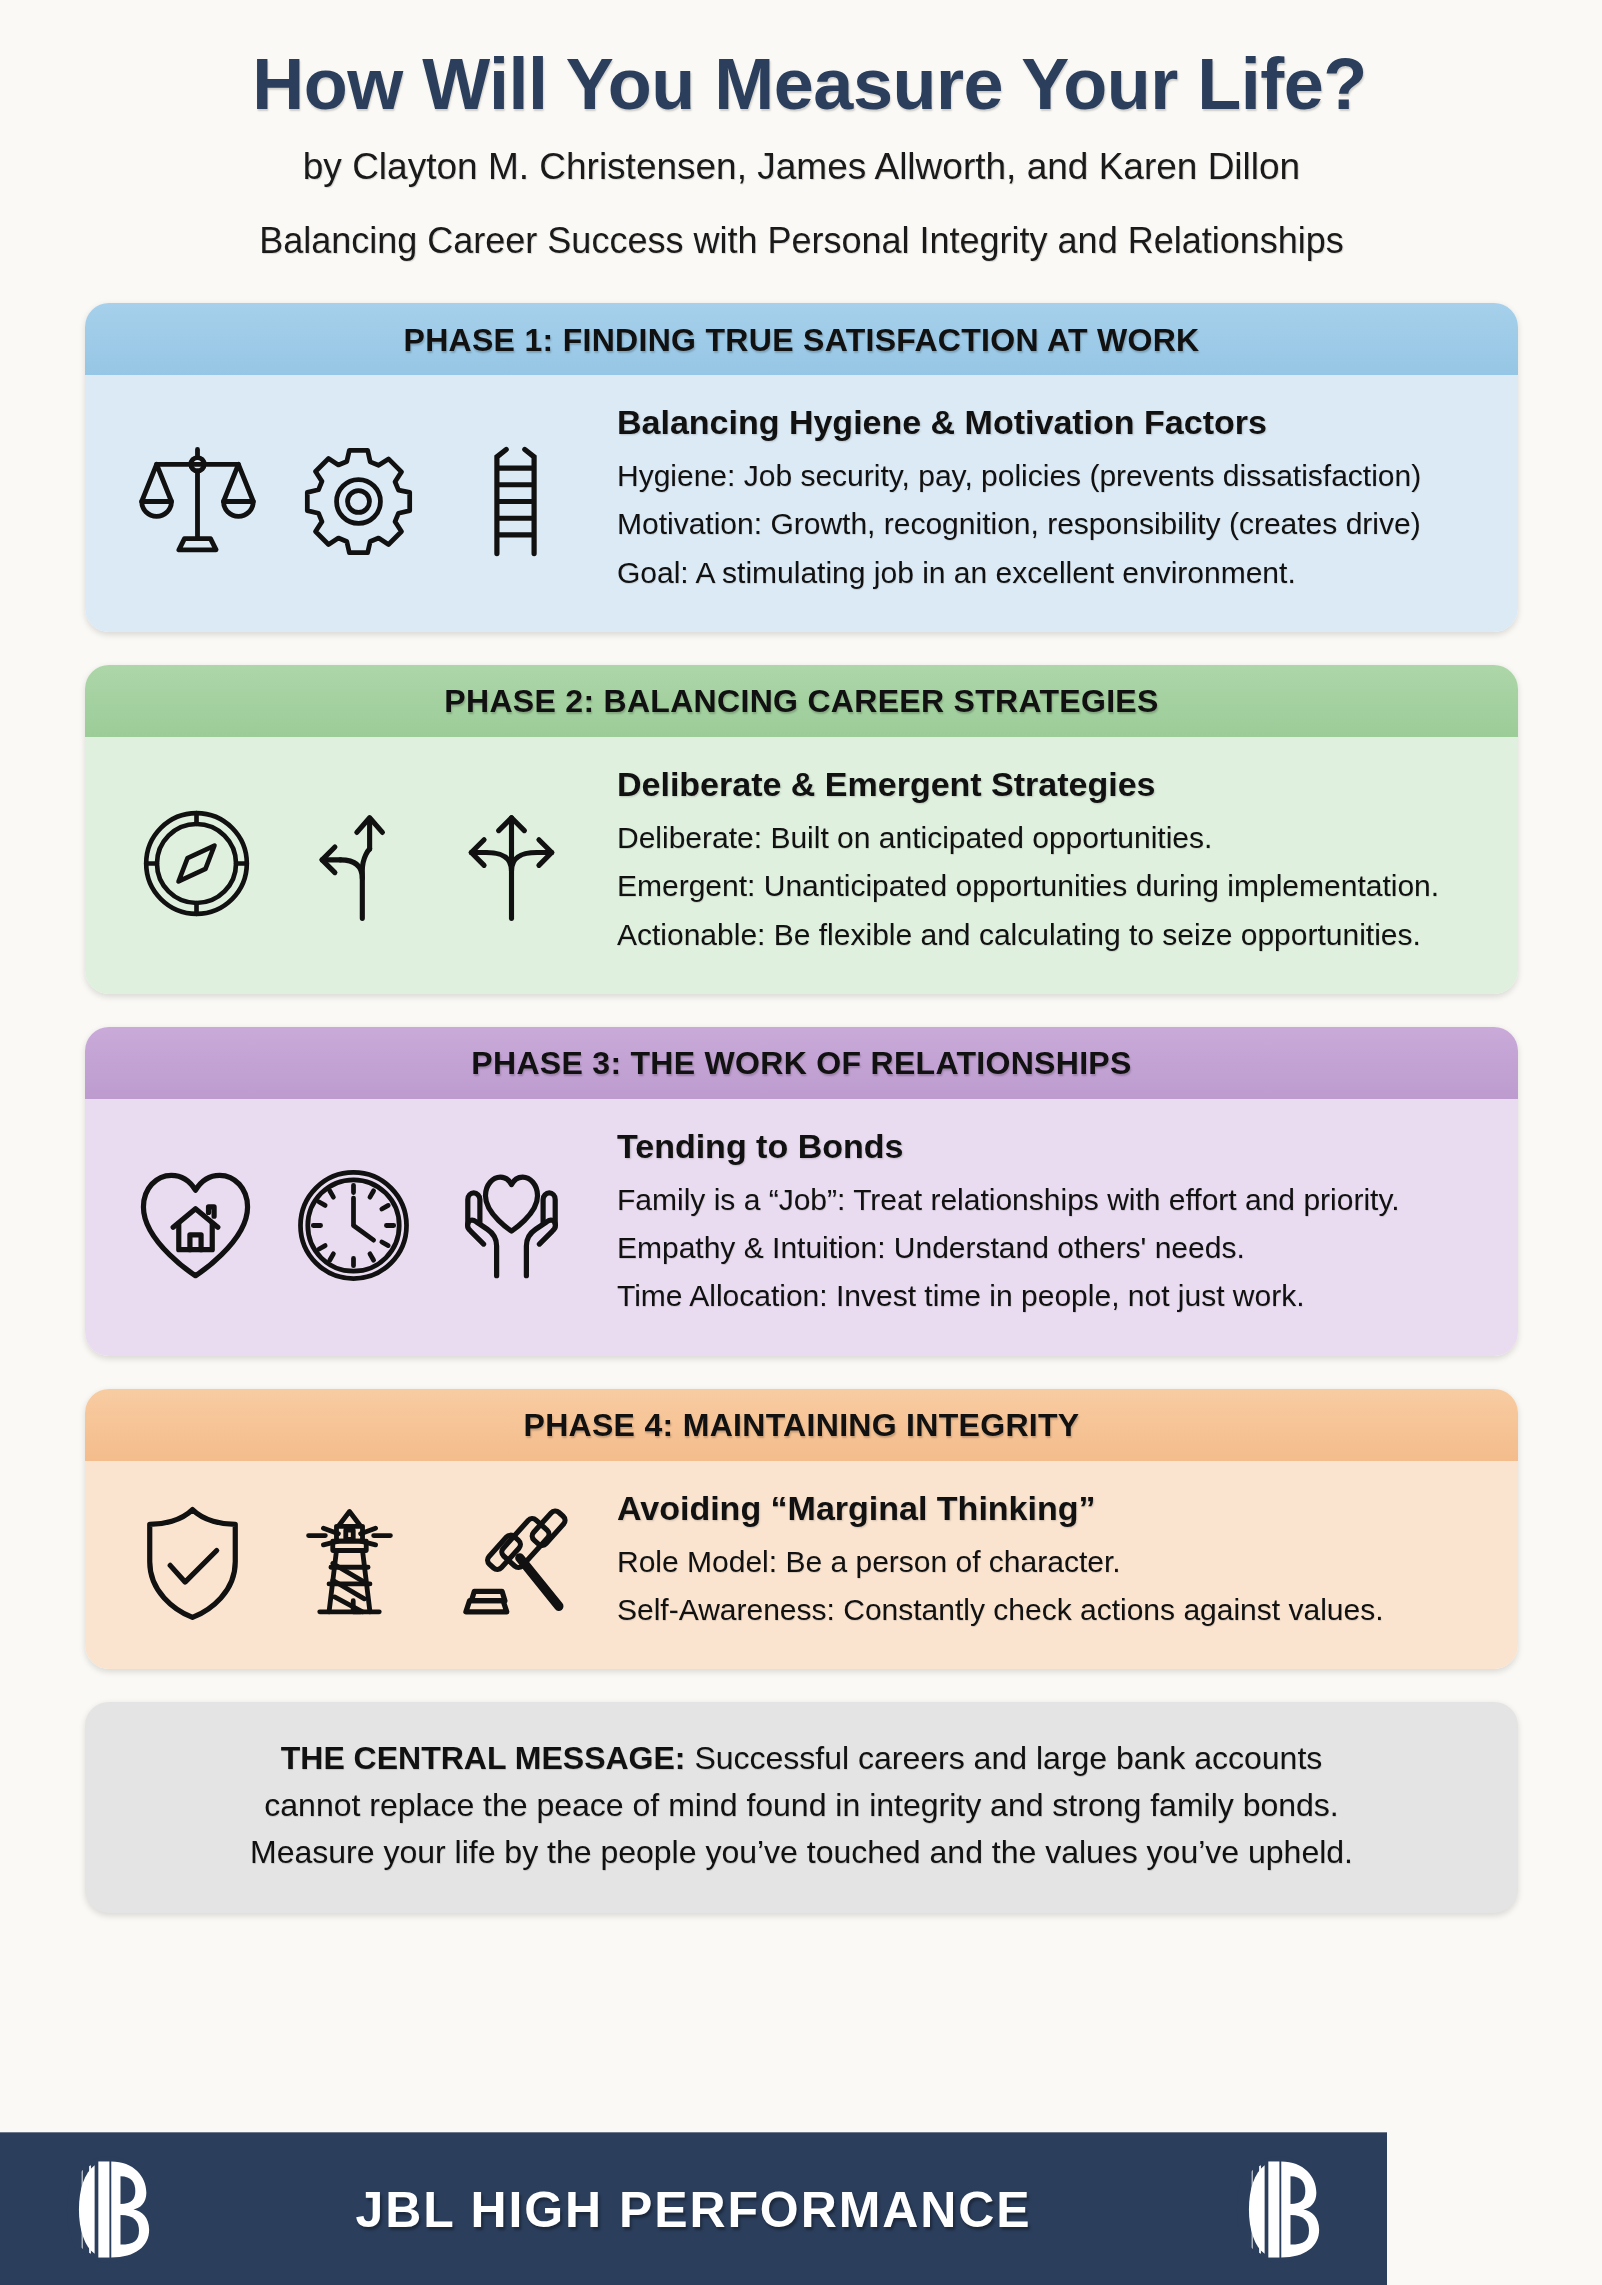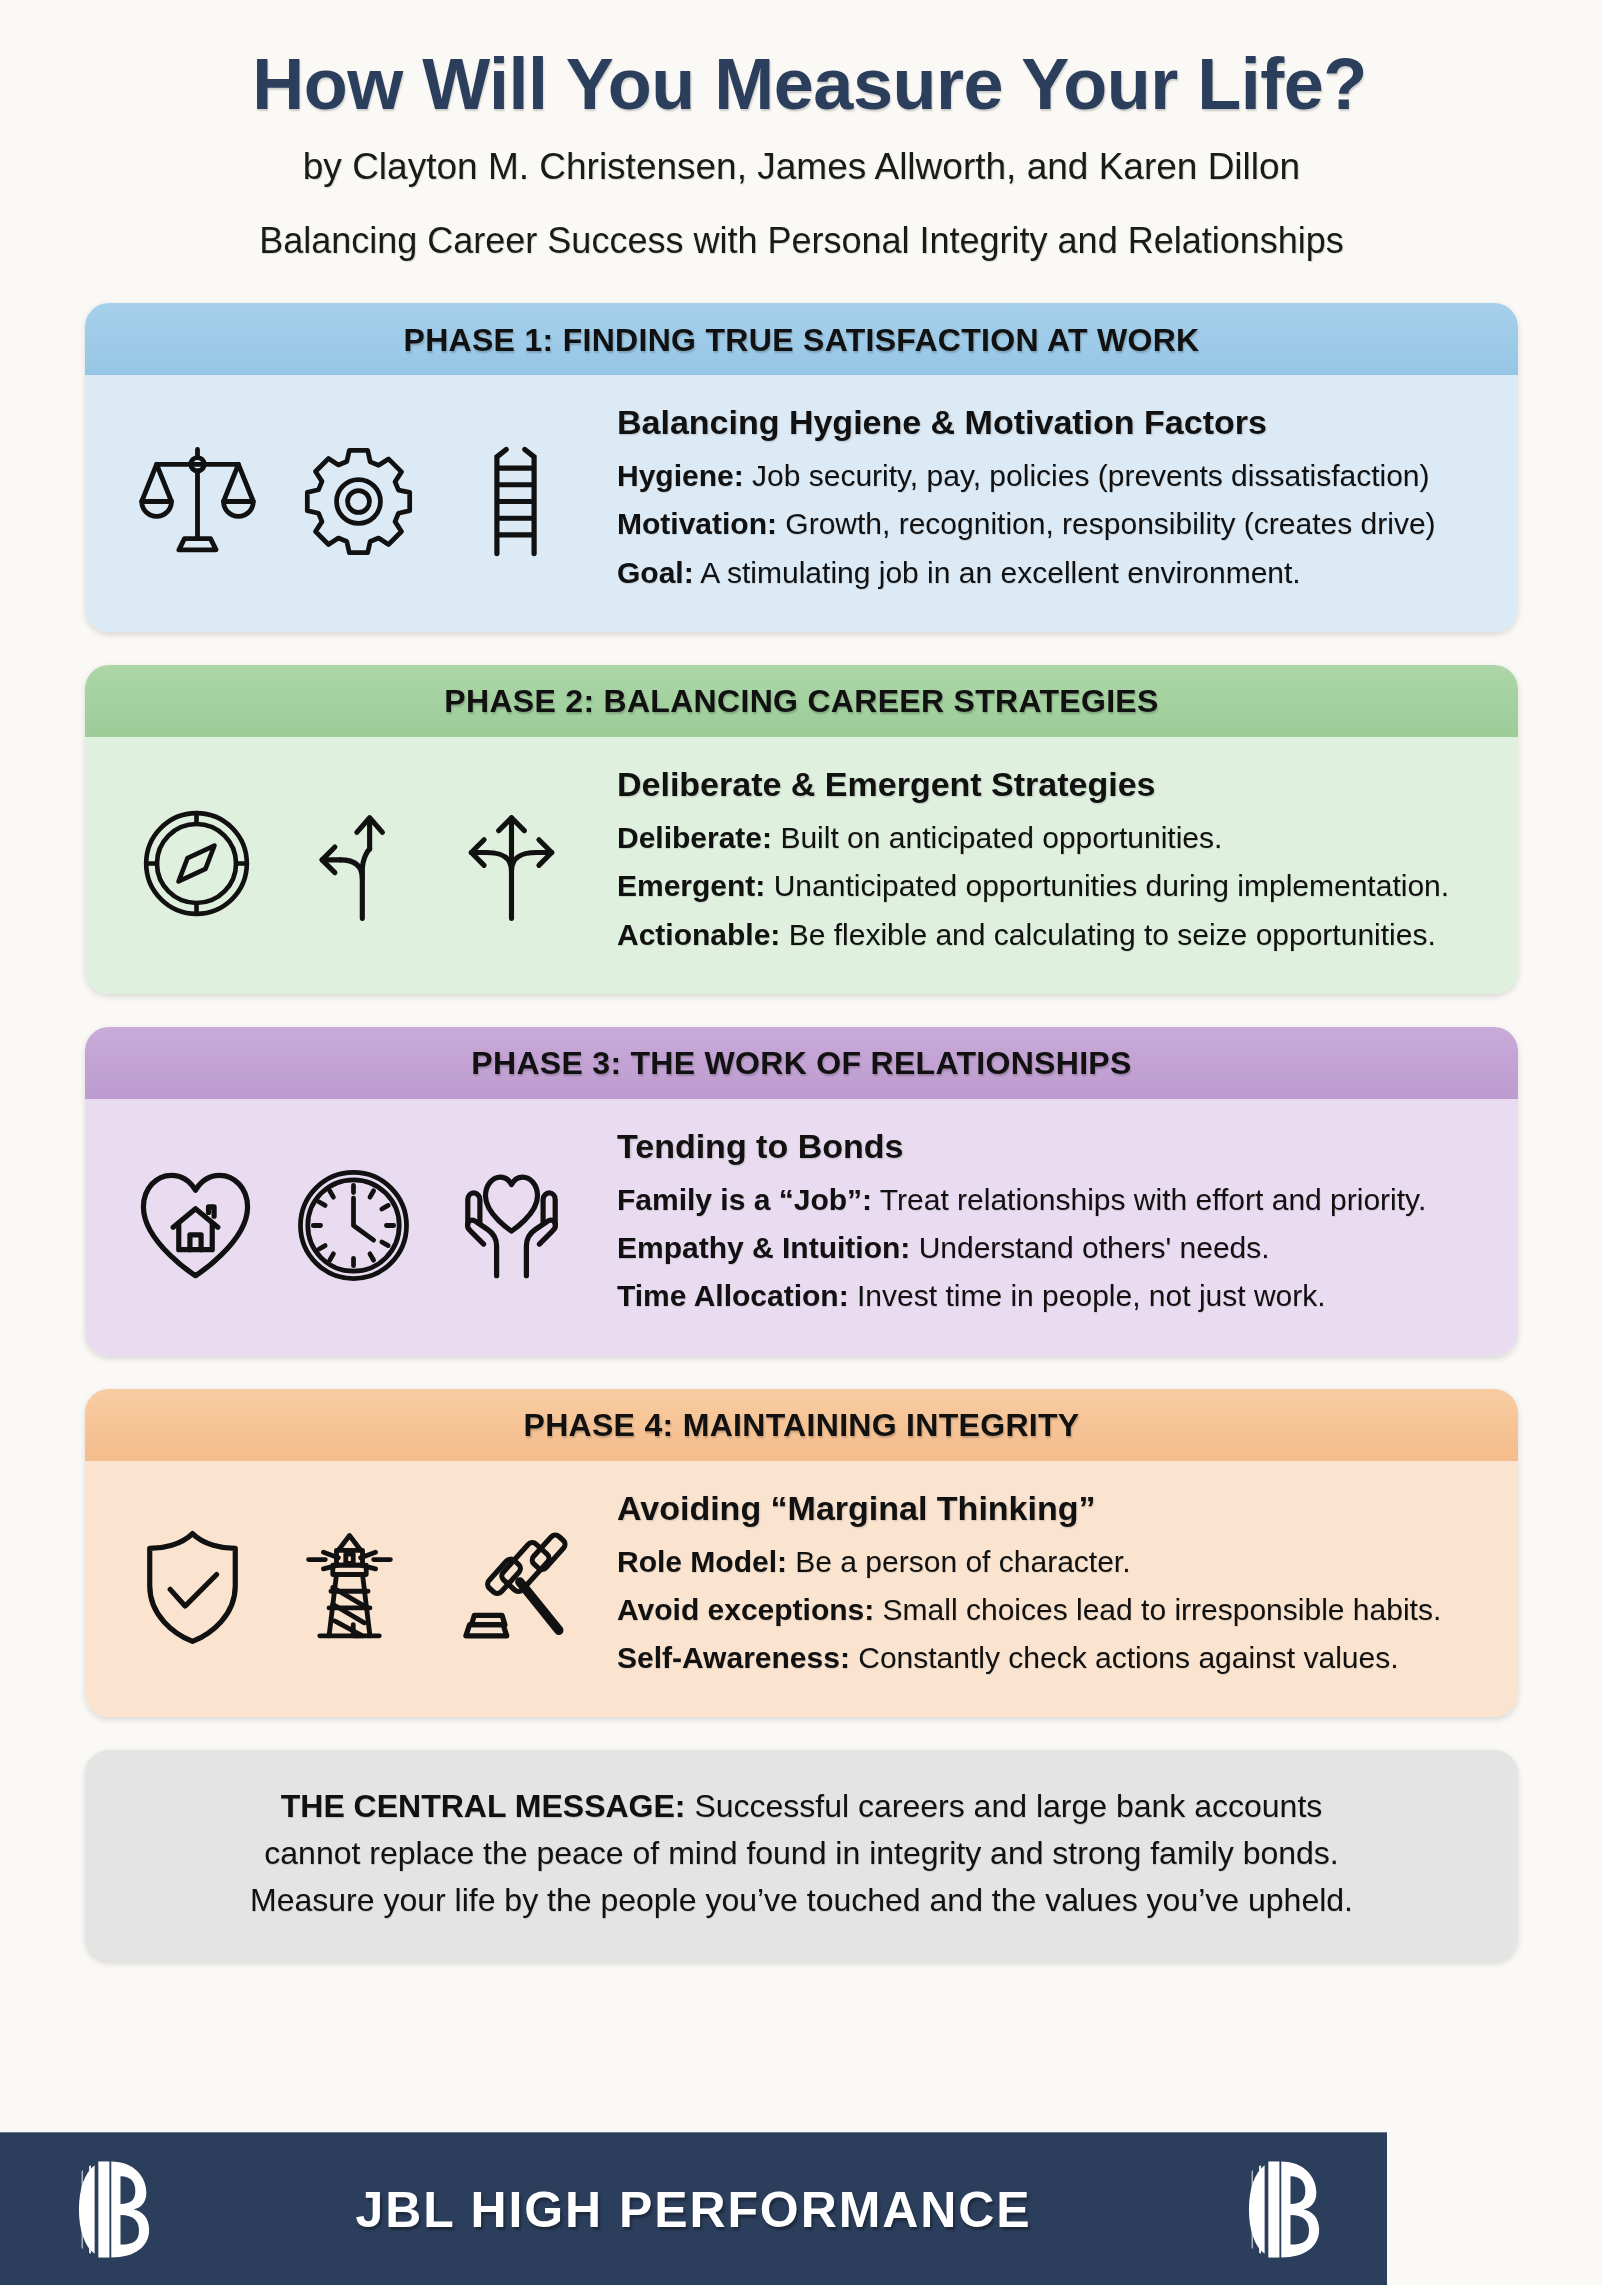--- a/index.html
+++ b/index.html
@@ -47,21 +47,21 @@
   .icons svg { display:block; }
   .content { flex:1; padding-left:3.7px; }
   .content h3 {
     font-size:34px; font-weight:bold; color:#111; margin-bottom:13px;
     text-shadow:0.9px 0.9px 1.9px rgba(0,0,0,0.18);
   }
   .content p {
     font-size:30px; color:#111; line-height:1.42; margin-bottom:5.6px;
     text-shadow:0.5px 0.5px 0.9px rgba(0,0,0,0.13);
   }
-  .content p b { font-weight:bold; }
+  .content p b { font-weight:normal; }
 
   
   .p1 .card-head { background:linear-gradient(180deg,#A6D0EB 0%,#96C6E5 100%); }
   .p1 .card-body { background:#DCEAF5; }
   .p2 .card-head { background:linear-gradient(180deg,#ADD6A9 0%,#9CCC98 100%); }
   .p2 .card-body { background:#DFF0DE; }
   .p3 .card-head { background:linear-gradient(180deg,#C9AAD8 0%,#BD9BCF 100%); }
   .p3 .card-body { background:#E9DCF0; }
   .p4 .card-head { background:linear-gradient(180deg,#F8CCA2 0%,#F4BC8B 100%); }
   .p4 .card-body { background:#FAE4D0; }
@@ -261,21 +261,20 @@
               <rect x="48" y="1" width="9" height="20" rx="3" transform="rotate(42 52.5 11)"></rect>
               <path d="M37 27L58 53" stroke-width="5"></path>
               <path d="M8 56h22l-2-6H10z"></path>
                 <path d="M11 50h18l-1.5-5h-15z"></path>
             </svg>
           </span>
         </div>
         <div class="content">
           <h3>Avoiding “Marginal Thinking”</h3>
           <p><b>Role Model:</b><span> Be a person of character.</span></p>
-          <p><b>Avoid exceptions:</b><span> Small choices lead to irresponsible habits.</span></p>
           <p><b>Self-Awareness:</b><span> Constantly check actions against values.</span></p>
         </div>
       </div>
     </div>
   </div>
 
   <div class="central">
     <p><b>THE CENTRAL MESSAGE:</b><span> Successful careers and large bank accounts</span></p>
     <p>cannot replace the peace of mind found in integrity and strong family bonds.</p>
     <p>Measure your life by the people you’ve touched and the values you’ve upheld.</p>

